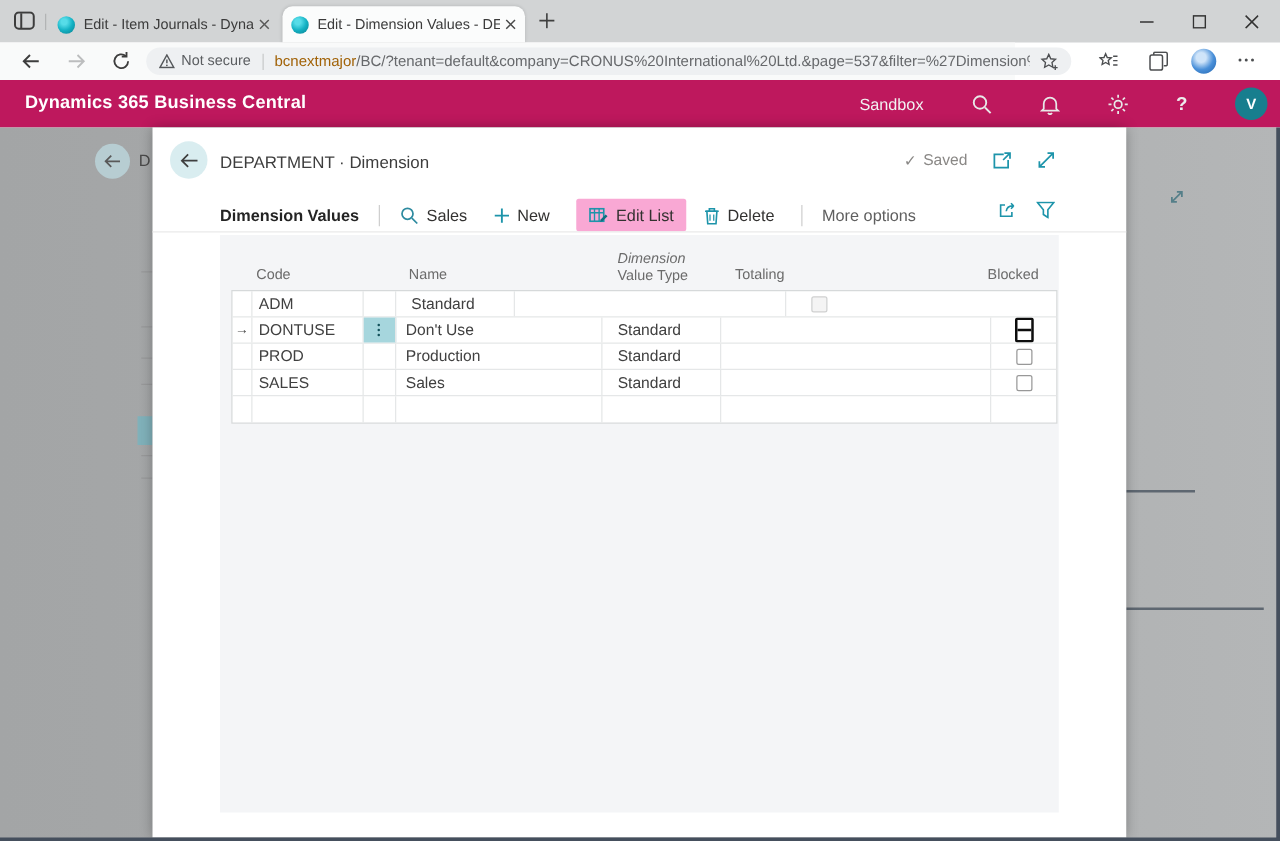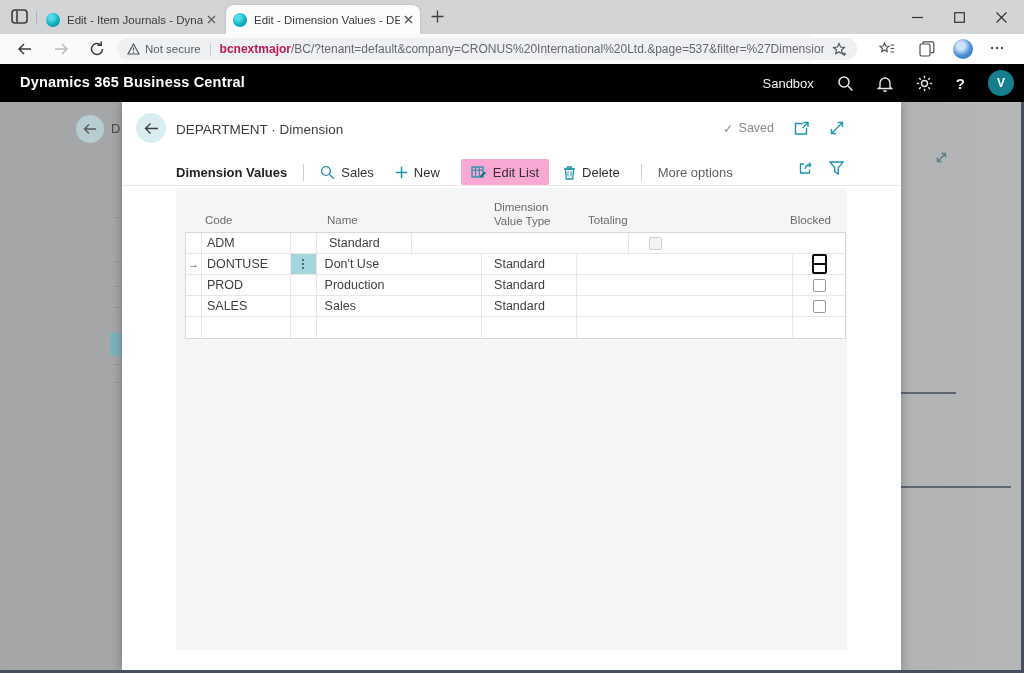--- a/index.html
+++ b/index.html
@@ -22,26 +22,26 @@
   .winbtn { width:42px; height:34px; display:flex; align-items:center; justify-content:center; }
 
   
   .navbar { position:absolute; top:34px; left:0; width:812px; height:30px; background:#f9fafa; }
   .nav-ic { position:absolute; top:6px; display:flex; }
   .addressbar { position:absolute; left:117px; top:4px; width:740px; height:22px; background:#eef0f2;
                 border-radius:11px; display:flex; align-items:center; padding:0 10px; }
   .sec-label { font-size:11.5px; color:#5a5d60; margin-left:5px; white-space:nowrap; }
   .addr-sep { width:1px; height:13px; background:#c7c9ca; margin:0 9px; flex:0 0 1px; }
   .url { flex:1; font-size:12px; white-space:nowrap; overflow:hidden; color:#66686b; }
-  .url b { font-weight:bold; color:#be185d; }
-
-  
-  .d365 { position:absolute; top:64px; left:0; width:1024px; height:38px; background:#000000; }
+  .url b { font-weight:normal; color:#a16207; }
+
+  
+  .d365 { position:absolute; top:64px; left:0; width:1024px; height:38px; background:#be185d; }
   .d365-title { position:absolute; left:20px; top:10px; color:#ffffff; font-size:14.5px; font-weight:bold; letter-spacing:.2px; }
-  .d365-right { position:absolute; right:10px; top:0; height:38px; display:flex; align-items:center; gap:23px; }
+  .d365-right { position:absolute; right:10px; top:0; height:38px; display:flex; align-items:center; gap:38px; }
   .env-label { color:#f2f2f2; font-size:13px; }
   .help-q { color:#ededed; font-size:15px; font-weight:bold; }
   .user-avatar { width:26px; height:26px; border-radius:50%; background:#177e8e; color:#fff; font-size:12px;
                  font-weight:bold; display:flex; align-items:center; justify-content:center; }
 
   
   .content { position:absolute; top:102px; left:0; width:1024px; height:571px;
              background:linear-gradient(90deg,#a3a5a6 0%,#a8aaab 40%,#b4b6b7 100%); }
   .dim-backcircle { position:absolute; left:76px; top:13px; width:28px; height:28px; border-radius:50%;
                     background:#b7cdd2; display:flex; align-items:center; justify-content:center; }
@@ -360,21 +360,21 @@
               <path d="M1 1 H14 L9.3 6.8 V13 L5.7 10.6 V6.8 Z" fill="none" stroke="#1d94aa" stroke-width="1.3"></path>
             </svg>
         </span>
       </div>
       <div class="tb-line"></div>
 
       <div class="panel">
         <span class="colhead" style="left:29px; top:26px;">Code</span>
         <span class="colhead" style="left:151px; top:26px;">Name</span>
         <span class="colhead two" style="left:318px; top:12px;">
-          <span style="display:block;">Dimension</span>
+          <span style="display:block;font-style:italic;">Dimension</span>
           <span style="display:block;">Value Type</span>
         </span>
         <span class="colhead" style="left:412px; top:26px;">Totaling</span>
         <span class="colhead" style="right:16px; top:26px;">Blocked</span>
 
         <div class="grid">
 
           <div class="row">
             <div class="cell c-sel"></div>
             <div class="cell c-code">ADM</div>

